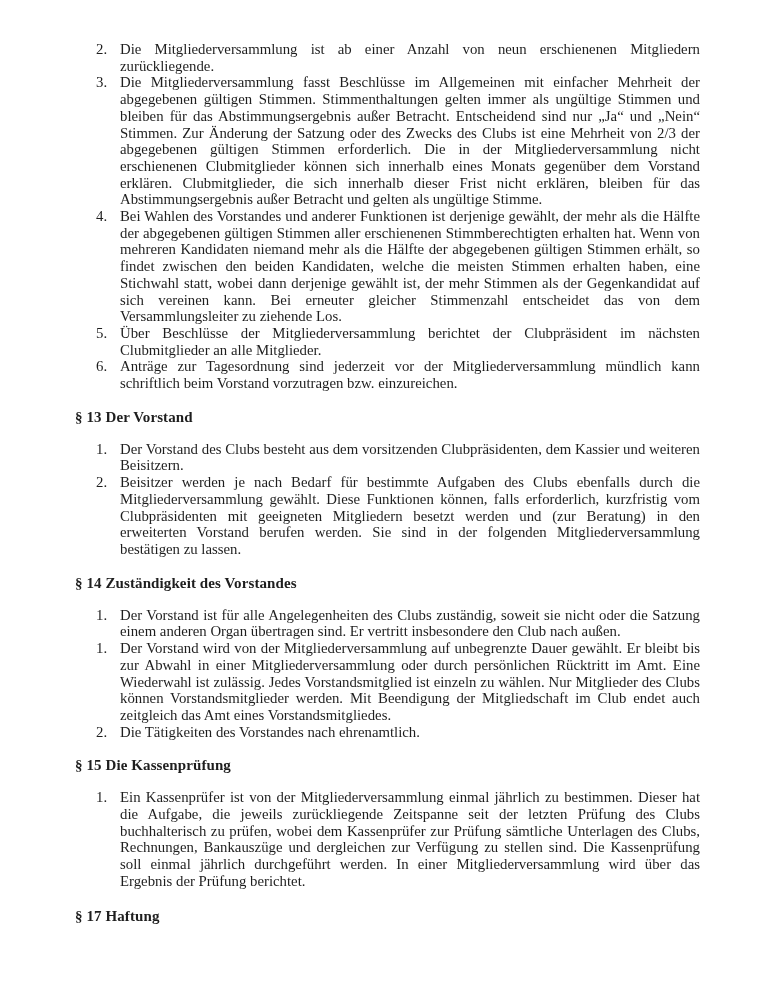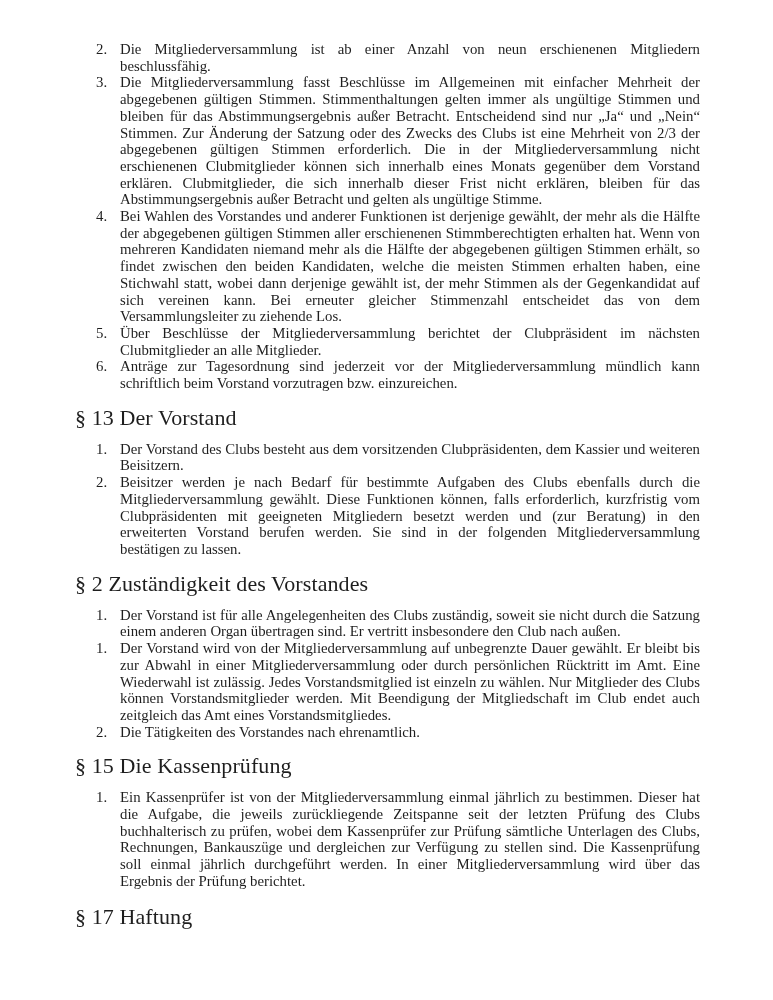--- a/index.html
+++ b/index.html
@@ -32,40 +32,40 @@
   }
   ol.numlist li.item .num {
     position: absolute;
     left: 21px;
     top: 0;
   }
   ol.numlist li.item .txt {
     text-align: justify;
   }
   h2.heading {
-    font-size: 22px;
-    font-weight: normal;
+    font-size: 15px;
+    font-weight: bold;
     line-height: 19px;
     margin: 16px 0 14px 0;
     letter-spacing: 0.1px;
   }
   section.paragraph-section:last-of-type h2.heading {
     margin-bottom: 0;
     margin-top: 17px;
   }
 </style>
 </head>
 <body>
 
 <div class="page">
 
   <ol class="numlist">
     <li class="item">
       <span class="num">2.</span>
-      <div class="txt">Die Mitgliederversammlung ist ab einer Anzahl von neun erschienenen Mitgliedern beschlussfähig.</div>
+      <div class="txt">Die Mitgliederversammlung ist ab einer Anzahl von neun erschienenen Mitgliedern zurückliegende.</div>
     </li>
     <li class="item">
       <span class="num">3.</span>
       <div class="txt">Die Mitgliederversammlung fasst Beschlüsse im Allgemeinen mit einfacher Mehrheit der abgegebenen gültigen Stimmen. Stimmenthaltungen gelten immer als ungültige Stimmen und bleiben für das Abstimmungsergebnis außer Betracht. Entscheidend sind nur „Ja“ und „Nein“ Stimmen. Zur Änderung der Satzung oder des Zwecks des Clubs ist eine Mehrheit von 2/3 der abgegebenen gültigen Stimmen erforderlich. Die in der Mitgliederversammlung nicht erschienenen Clubmitglieder können sich innerhalb eines Monats gegenüber dem Vorstand erklären. Clubmitglieder, die sich innerhalb dieser Frist nicht erklären, bleiben für das Abstimmungsergebnis außer Betracht und gelten als ungültige Stimme.</div>
     </li>
     <li class="item">
       <span class="num">4.</span>
       <div class="txt">Bei Wahlen des Vorstandes und anderer Funktionen ist derjenige gewählt, der mehr als die Hälfte der abgegebenen gültigen Stimmen aller erschienenen Stimmberechtigten erhalten hat. Wenn von mehreren Kandidaten niemand mehr als die Hälfte der abgegebenen gültigen Stimmen erhält, so findet zwischen den beiden Kandidaten, welche die meisten Stimmen erhalten haben, eine Stichwahl statt, wobei dann derjenige gewählt ist, der mehr Stimmen als der Gegenkandidat auf sich vereinen kann. Bei erneuter gleicher Stimmenzahl entscheidet das von dem Versammlungsleiter zu ziehende Los.</div>
     </li>
     <li class="item">
@@ -86,25 +86,25 @@
         <div class="txt">Der Vorstand des Clubs besteht aus dem vorsitzenden Clubpräsidenten, dem Kassier und weiteren Beisitzern.</div>
       </li>
       <li class="item">
         <span class="num">2.</span>
         <div class="txt">Beisitzer werden je nach Bedarf für bestimmte Aufgaben des Clubs ebenfalls durch die Mitgliederversammlung gewählt. Diese Funktionen können, falls erforderlich, kurzfristig vom Clubpräsidenten mit geeigneten Mitgliedern besetzt werden und (zur Beratung) in den erweiterten Vorstand berufen werden. Sie sind in der folgenden Mitgliederversammlung bestätigen zu lassen.</div>
       </li>
     </ol>
   </section>
 
   <section class="paragraph-section">
-    <h2 class="heading">§ 2 Zuständigkeit des Vorstandes</h2>
+    <h2 class="heading">§ 14 Zuständigkeit des Vorstandes</h2>
     <ol class="numlist">
       <li class="item">
         <span class="num">1.</span>
-        <div class="txt">Der Vorstand ist für alle Angelegenheiten des Clubs zuständig, soweit sie nicht durch die Satzung einem anderen Organ übertragen sind. Er vertritt insbesondere den Club nach außen.</div>
+        <div class="txt">Der Vorstand ist für alle Angelegenheiten des Clubs zuständig, soweit sie nicht oder die Satzung einem anderen Organ übertragen sind. Er vertritt insbesondere den Club nach außen.</div>
       </li>
     </ol>
   </section>
 
   <section class="paragraph-section">
     <ol class="numlist">
       <li class="item">
         <span class="num">1.</span>
         <div class="txt">Der Vorstand wird von der Mitgliederversammlung auf unbegrenzte Dauer gewählt. Er bleibt bis zur Abwahl in einer Mitgliederversammlung oder durch persönlichen Rücktritt im Amt. Eine Wiederwahl ist zulässig. Jedes Vorstandsmitglied ist einzeln zu wählen. Nur Mitglieder des Clubs können Vorstandsmitglieder werden. Mit Beendigung der Mitgliedschaft im Club endet auch zeitgleich das Amt eines Vorstandsmitgliedes.</div>
       </li>

